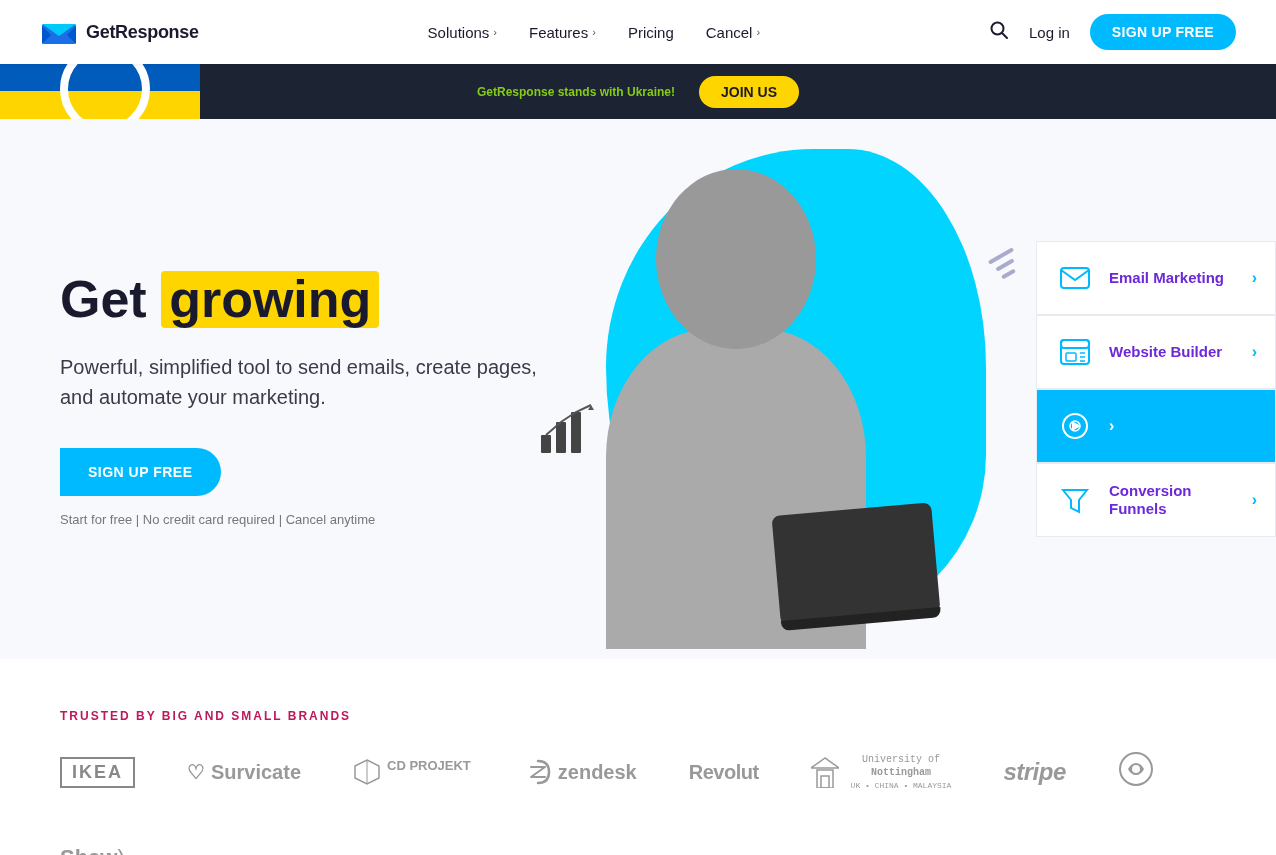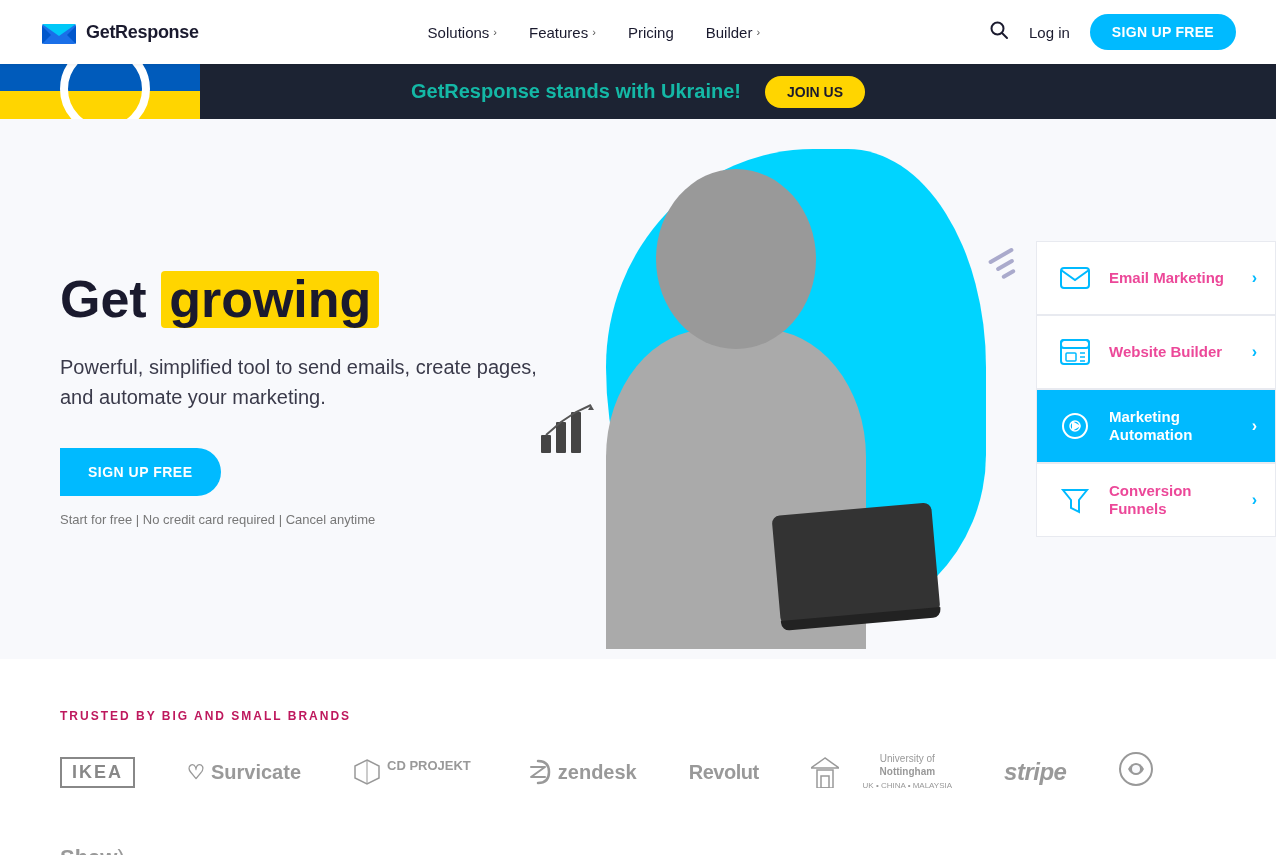--- a/index.html
+++ b/index.html
@@ -34,21 +34,21 @@
     .ukraine-flag-art {
       position: absolute; left: 0; top: 0; width: 200px; height: 55px; overflow: hidden;
     }
     .ukraine-flag-art .flag-blue { background: #005BBB; height: 27px; width: 200px; }
     .ukraine-flag-art .flag-yellow { background: #FFD500; height: 28px; width: 200px; }
     .ukraine-circle {
       position: absolute; left: 60px; top: -20px;
       width: 90px; height: 90px; border-radius: 50%;
       border: 8px solid #fff; background: transparent;
     }
-    .ukraine-text { color: #14b8a6; font-size: 20px; font-weight: 700; }
+    .ukraine-text { color: #84cc16; font-size: 12px; font-weight: 700; }
     .ukraine-btn {
       background: #FFD500; color: #1a1a2e; font-weight: 700; font-size: 14px;
       padding: 8px 22px; border-radius: 25px; border: none; cursor: pointer;
     }
 
     
     .hero {
       background: #f8f9fc; min-height: 540px; position: relative;
       display: flex; align-items: center; overflow: hidden; padding: 40px 60px 20px;
     }
@@ -97,21 +97,21 @@
       transition: background 0.2s;
     }
     .feature-card.active { background: #00baff; }
     .feature-card.active .feature-title,
     .feature-card.active .feature-chevron { color: #fff; }
     .feature-icon-box {
       width: 40px; height: 40px; display: flex; align-items: center; justify-content: center;
       flex-shrink: 0;
     }
     .feature-icon-svg { width: 32px; height: 32px; }
-    .feature-title { font-size: 15px; font-weight: 700; color: #ec4899; line-height: 1.2; flex: 1; }
+    .feature-title { font-size: 15px; font-weight: 700; color: #6d28d9; line-height: 1.2; flex: 1; }
     .feature-chevron { color: #00baff; font-size: 16px; font-weight: 700; }
     .feature-card.active .feature-chevron { color: #fff; }
 
     
     .dashes {
       position: absolute; right: 260px; top: 130px; z-index: 3;
     }
     .dash { width: 28px; height: 4px; background: #aac; border-radius: 2px; margin: 5px 0; transform: rotate(-30deg); }
 
     
@@ -169,21 +169,21 @@
       <span class="chevron">›</span>
     </a>
     <a class="nav-link">
       <span>Features</span>
       <span class="chevron">›</span>
     </a>
     <a class="nav-link">
       <span>Pricing</span>
     </a>
     <a class="nav-link">
-      <span>Builder</span>
+      <span>Cancel</span>
       <span class="chevron">›</span>
     </a>
   </div>
 
   <div class="nav-actions">
     <span class="nav-search">
       <svg width="20" height="20" viewBox="0 0 20 20" fill="none">
         <circle cx="8.5" cy="8.5" r="6" stroke="#1a1a2e" stroke-width="2"></circle>
         <line x1="13" y1="13" x2="18" y2="18" stroke="#1a1a2e" stroke-width="2" stroke-linecap="round"></line>
       </svg>
@@ -274,21 +274,20 @@
     </div>
 
     <div class="feature-card active">
       <div class="feature-icon-box">
         <svg class="feature-icon-svg" viewBox="0 0 32 32" fill="none">
           <circle cx="16" cy="16" r="12" stroke="#fff" stroke-width="2"></circle>
           <polygon points="13,11 13,21 22,16" fill="#fff"></polygon>
           <circle cx="16" cy="16" r="5" stroke="#fff" stroke-width="1.5"></circle>
         </svg>
       </div>
-      <span class="feature-title">Marketing Automation</span>
       <span class="feature-chevron">›</span>
     </div>
 
     <div class="feature-card">
       <div class="feature-icon-box">
         <svg class="feature-icon-svg" viewBox="0 0 32 32" fill="none">
           <polygon points="4,6 28,6 20,16 20,28 12,24 12,16" stroke="#00baff" stroke-width="2" fill="none"></polygon>
         </svg>
       </div>
       <span class="feature-title">Conversion Funnels</span>
@@ -323,21 +322,21 @@
         <path d="M15 4 Q26 4 26 15 Q26 26 15 26" stroke="#999" stroke-width="2.5" fill="none" stroke-linecap="round"></path>
         <path d="M8 10 L22 10 L8 20 L22 20" stroke="#999" stroke-width="2" fill="none" stroke-linecap="round" stroke-linejoin="round"></path>
       </svg>
       <span>zendesk</span>
     </div>
 
     <div class="brand-logo revolut">
       <span>Revolut</span>
     </div>
 
-    <div style="display:flex;align-items:center;gap:24px;">
+    <div style="display:flex;align-items:center;gap:12px;font-family:Liberation Mono, monospace;">
       <svg width="28" height="32" viewBox="0 0 28 32" fill="none">
         <rect x="6" y="14" width="16" height="18" stroke="#999" stroke-width="1.5" fill="none"></rect>
         <polygon points="14,2 0,12 28,12" stroke="#999" stroke-width="1.5" fill="none"></polygon>
         <rect x="10" y="20" width="8" height="12" stroke="#999" stroke-width="1.5" fill="none"></rect>
       </svg>
       <div class="notts-logo">University of<br><strong>Nottingham</strong><br><span style="font-size:8px;">UK • CHINA • MALAYSIA</span></div>
     </div>
 
     <div class="brand-logo stripe">
       <span style="font-style:italic;font-size:24px;font-weight:600;">stripe</span>

